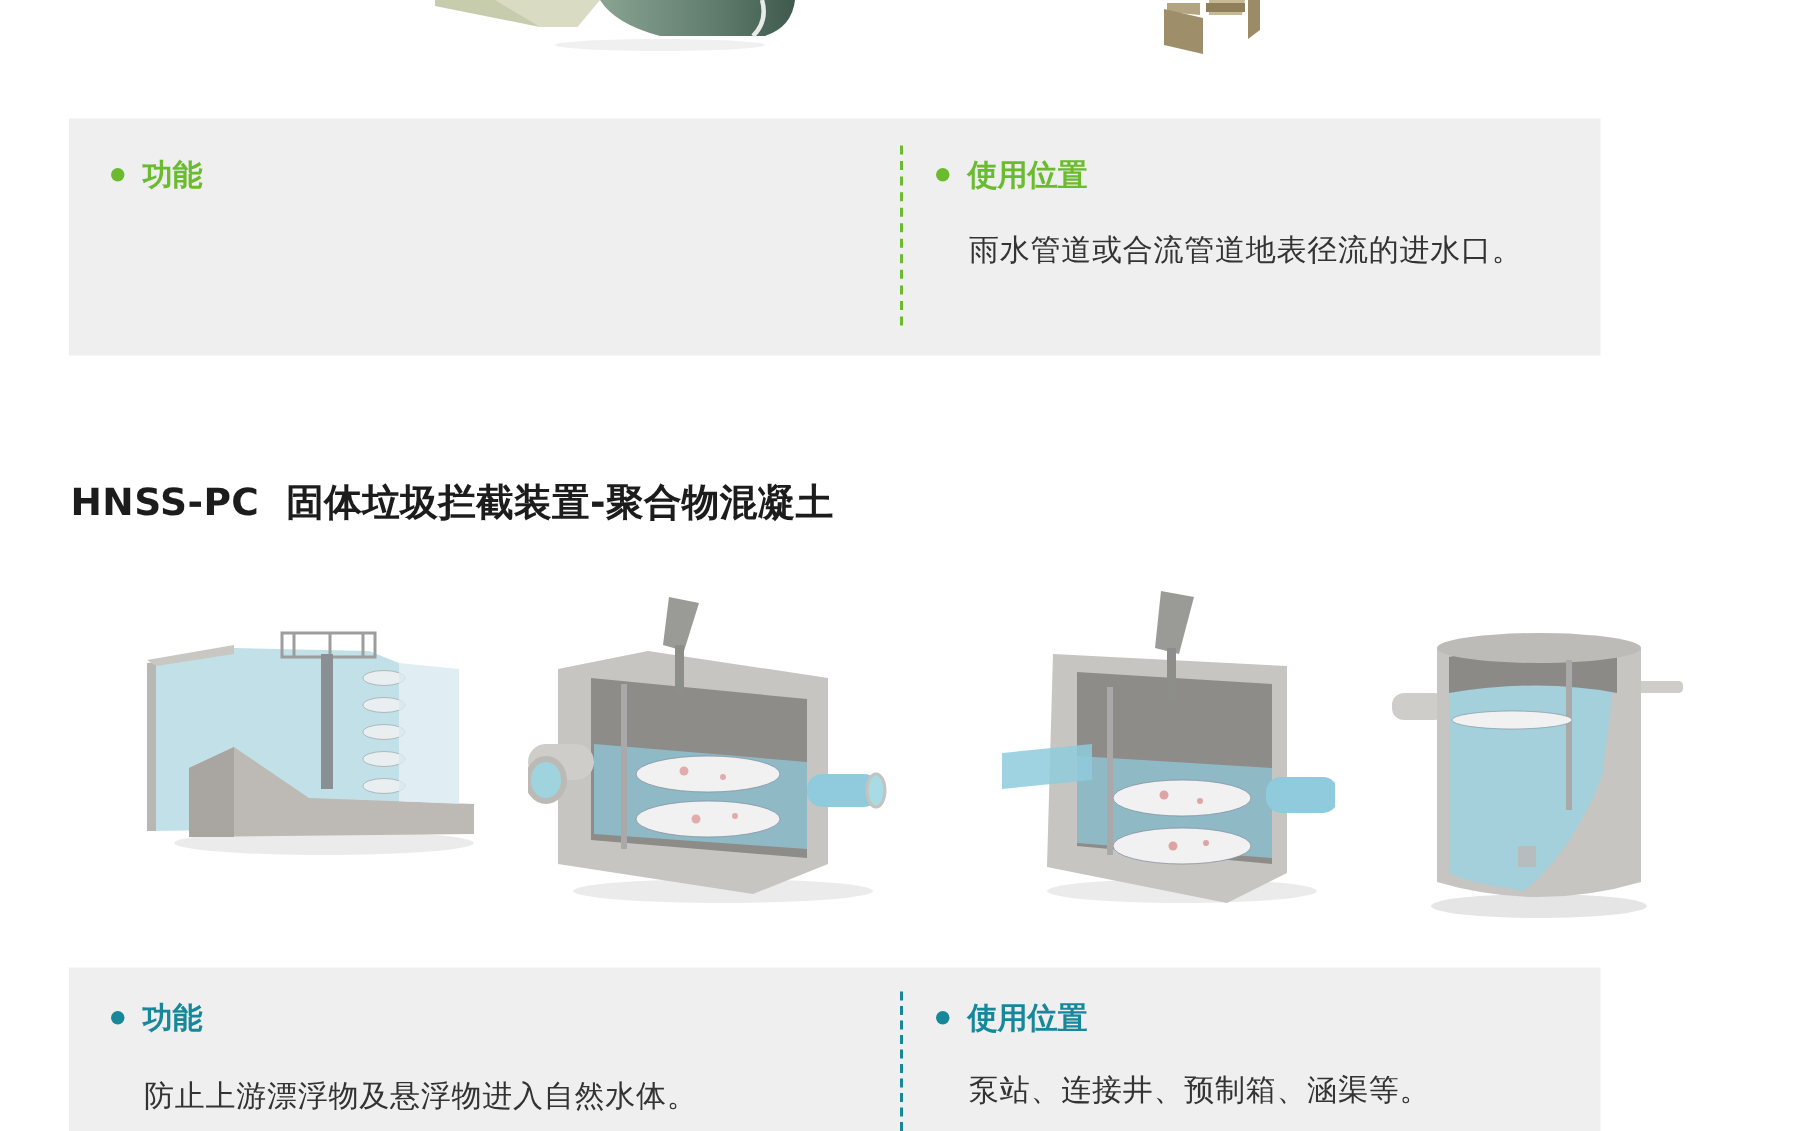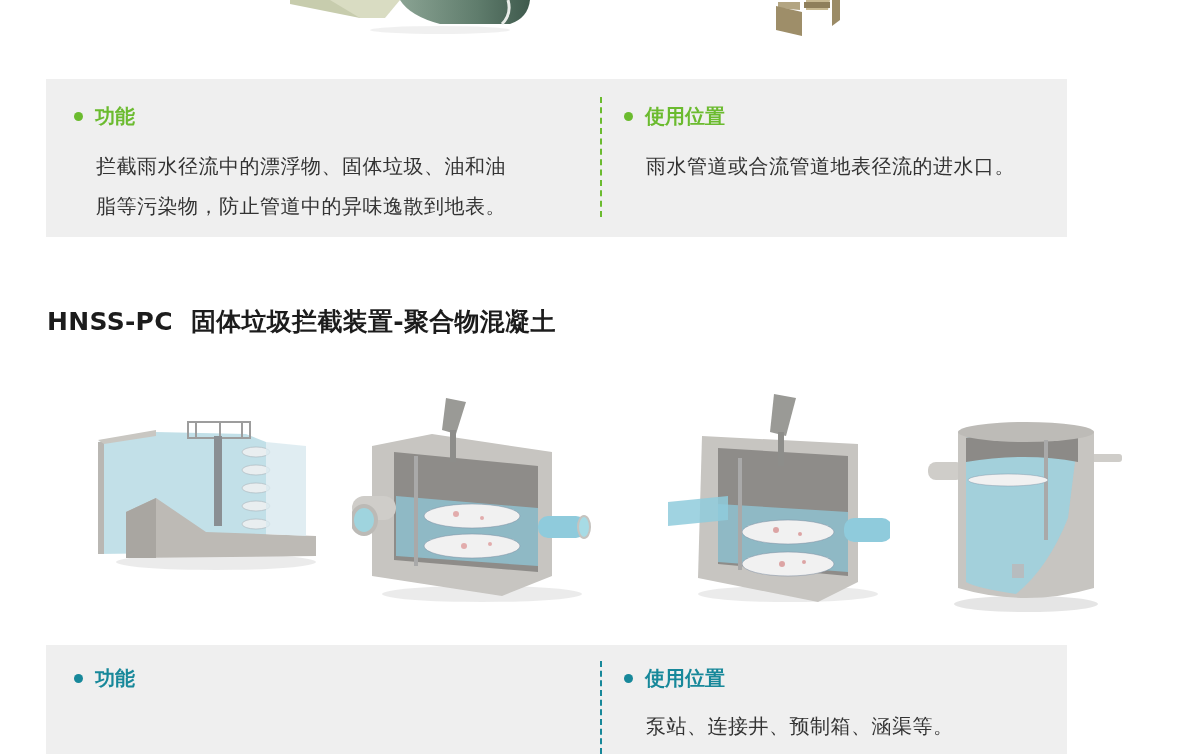--- a/index.html
+++ b/index.html
@@ -5,21 +5,21 @@
   html,body{margin:0;padding:0;background:#ffffff;}
   body{width:1200px;height:754px;position:relative;overflow:hidden;font-family:"DejaVu Sans","Liberation Sans",sans-serif;color:#2a2a2a;}
   
   .top-img{position:absolute;top:0;}
   .panel{position:absolute;left:46px;width:1021px;background:#efefef;}
   .panel .col{position:absolute;top:0;}
   .head{display:flex;align-items:center;font-weight:bold;font-size:20px;}
   .dot{width:9px;height:9px;border-radius:50%;margin-right:12px;display:inline-block;}
   .body{font-size:20px;line-height:40px;color:#333;letter-spacing:0.5px;}
   .divider{position:absolute;width:0;border-left:2px dashed;}
-  .title{position:absolute;left:47px;top:305px;font-size:25px;font-weight:bold;color:#1c1c1c;letter-spacing:0.3px;white-space:pre;}
+  .title{position:absolute;left:47px;top:318px;font-size:25px;font-weight:bold;color:#1c1c1c;letter-spacing:0.3px;white-space:pre;}
   .illus{position:absolute;}
 </style>
 </head>
 <body>
 
 <div class="top-img" style="left:290px;width:260px;height:40px;">
   <svg width="260" height="40" viewBox="0 0 260 40">
     <defs>
       <linearGradient id="pipeg" x1="0" y1="0" x2="1" y2="0">
         <stop offset="0" stop-color="#8aa393"></stop>
@@ -42,24 +42,20 @@
     <polygon points="62,0 70,0 70,20 62,26" fill="#9b8b66"></polygon>
     <rect x="34" y="2" width="26" height="6" fill="#8f7f5b"></rect>
   </svg>
 </div>
 
 <div class="panel" style="top:79px;height:158px;">
   <div class="col" style="left:28px;top:24px;">
     <div class="head" style="color:#6bbb2f;">
       <span class="dot" style="background:#6bbb2f;"></span>
       <span>功能</span>
-    </div>
-    <div class="body" style="margin-left:22px;margin-top:16px;">
-      <div>拦截雨水径流中的漂浮物、固体垃圾、油和油</div>
-      <div>脂等污染物，防止管道中的异味逸散到地表。</div>
     </div>
   </div>
   <div class="divider" style="left:554px;top:18px;height:120px;border-color:#6bbb2f;"></div>
   <div class="col" style="left:578px;top:24px;">
     <div class="head" style="color:#6bbb2f;">
       <span class="dot" style="background:#6bbb2f;"></span>
       <span>使用位置</span>
     </div>
     <div class="body" style="margin-left:22px;margin-top:16px;text-align:right;">雨水管道或合流管道地表径流的进水口。</div>
   </div>
@@ -157,20 +153,21 @@
     <rect x="84" y="146" width="12" height="14" fill="#b7bcbf"></rect>
   </svg>
 </div>
 
 <div class="panel" style="top:645px;height:109px;">
   <div class="col" style="left:28px;top:20px;">
     <div class="head" style="color:#17889a;">
       <span class="dot" style="background:#17889a;"></span>
       <span>功能</span>
     </div>
+    <div class="body" style="margin-left:22px;margin-top:18px;">防止上游漂浮物及悬浮物进入自然水体。</div>
   </div>
   <div class="divider" style="left:554px;top:16px;height:93px;border-color:#17889a;"></div>
   <div class="col" style="left:578px;top:20px;">
     <div class="head" style="color:#17889a;">
       <span class="dot" style="background:#17889a;"></span>
       <span>使用位置</span>
     </div>
     <div class="body" style="margin-left:22px;margin-top:14px;">泵站、连接井、预制箱、涵渠等。</div>
   </div>
 </div>

